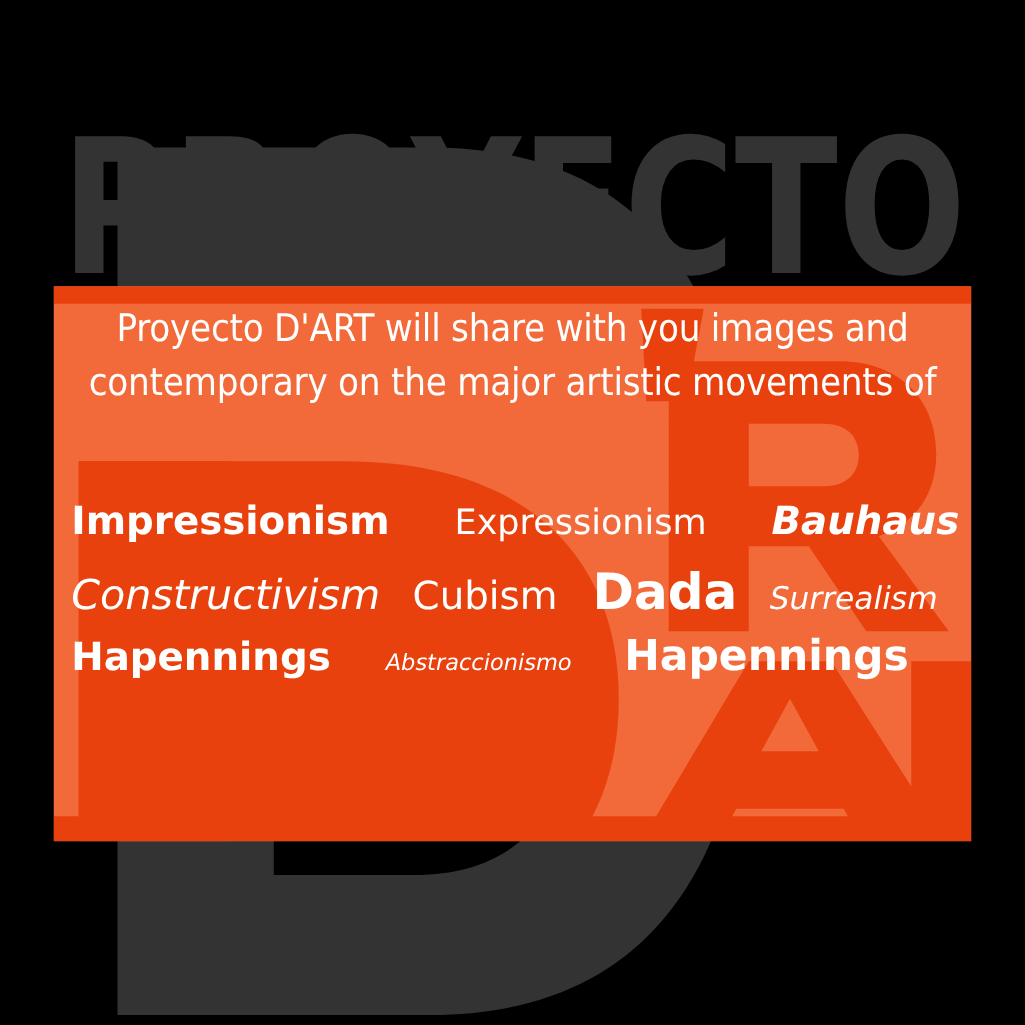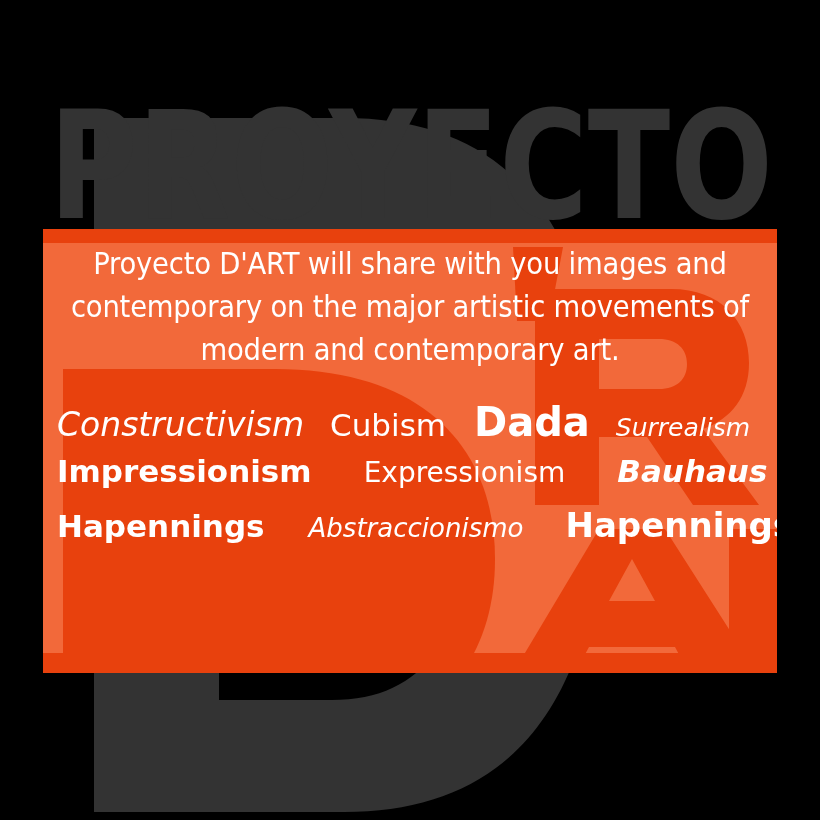--- a/index.html
+++ b/index.html
@@ -142,41 +142,40 @@
 
         <rect x="0" y="0" width="734" height="14" fill="#E8410D"></rect>
 
         <rect x="0" y="424" width="734" height="20" fill="#E8410D"></rect>
       </svg>
     </div>
 
     <div class="desc">
       <span class="ln">Proyecto D'ART will share with you images and</span>
       <span class="ln">contemporary on the major artistic movements of</span>
-      <span class="ln">modern and contemporary art.</span>
     </div>
 
     <div class="movements">
+
+      <div class="mrow r1">
+        <span class="m bold" style="font-size:31px;margin-right:52px;">Impressionism</span>
+        <span class="m reg" style="font-size:28px;margin-right:52px;">Expressionism</span>
+        <span class="m bolditalic" style="font-size:31px;">Bauhaus</span>
+      </div>
 
       <div class="mrow r2">
         <span class="m italic" style="font-size:33px;margin-right:26px;">Constructivism</span>
         <span class="m reg" style="font-size:31px;margin-right:28px;">Cubism</span>
         <span class="m bold" style="font-size:40px;margin-right:26px;">Dada</span>
         <span class="m italic" style="font-size:25px;">Surrealism</span>
       </div>
 
-      <div class="mrow r1">
-        <span class="m bold" style="font-size:31px;margin-right:52px;">Impressionism</span>
-        <span class="m reg" style="font-size:28px;margin-right:52px;">Expressionism</span>
-        <span class="m bolditalic" style="font-size:31px;">Bauhaus</span>
-      </div>
-
       <div class="mrow r3">
         <span class="m bold" style="font-size:31px;margin-right:44px;">Hapennings</span>
-        <span class="m italic" style="font-size:26px;margin-right:42px;">Abstraccionismo</span>
+        <span class="m italic" style="font-size:18px;margin-right:42px;">Abstraccionismo</span>
         <span class="m bold" style="font-size:34px;">Hapennings</span>
       </div>
 
 
     </div>
   </div>
 
 
 </div>
 

